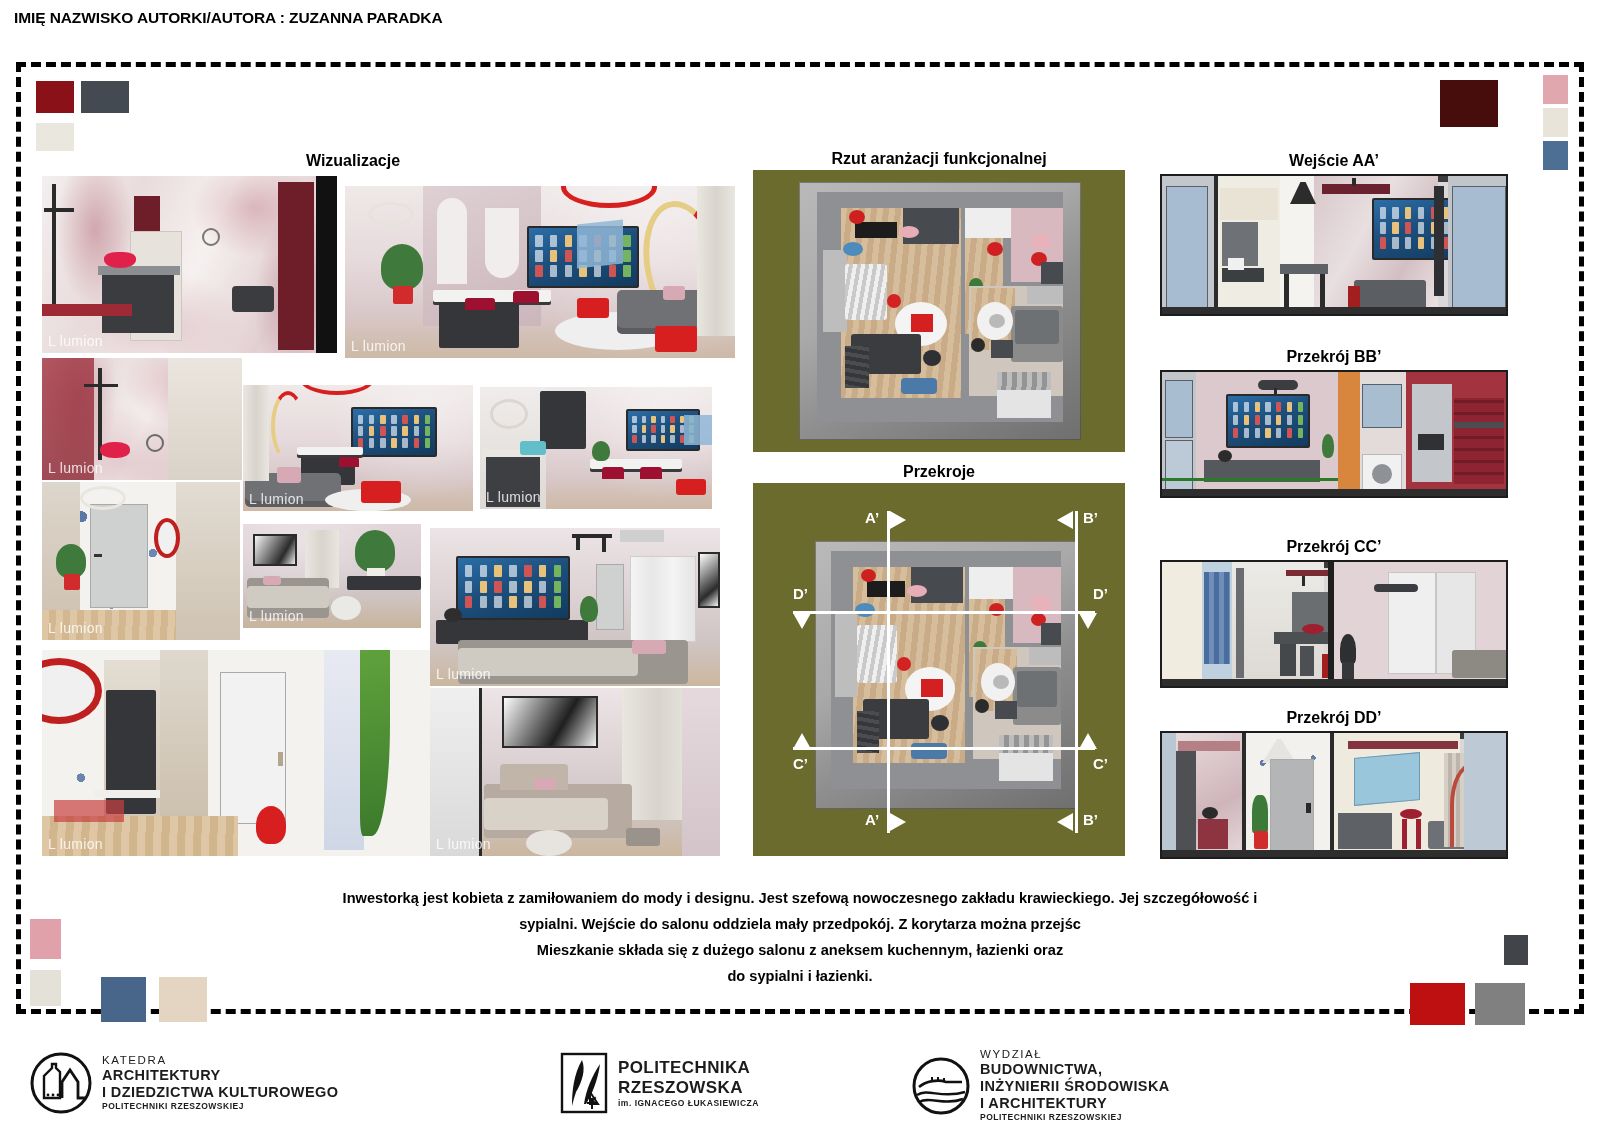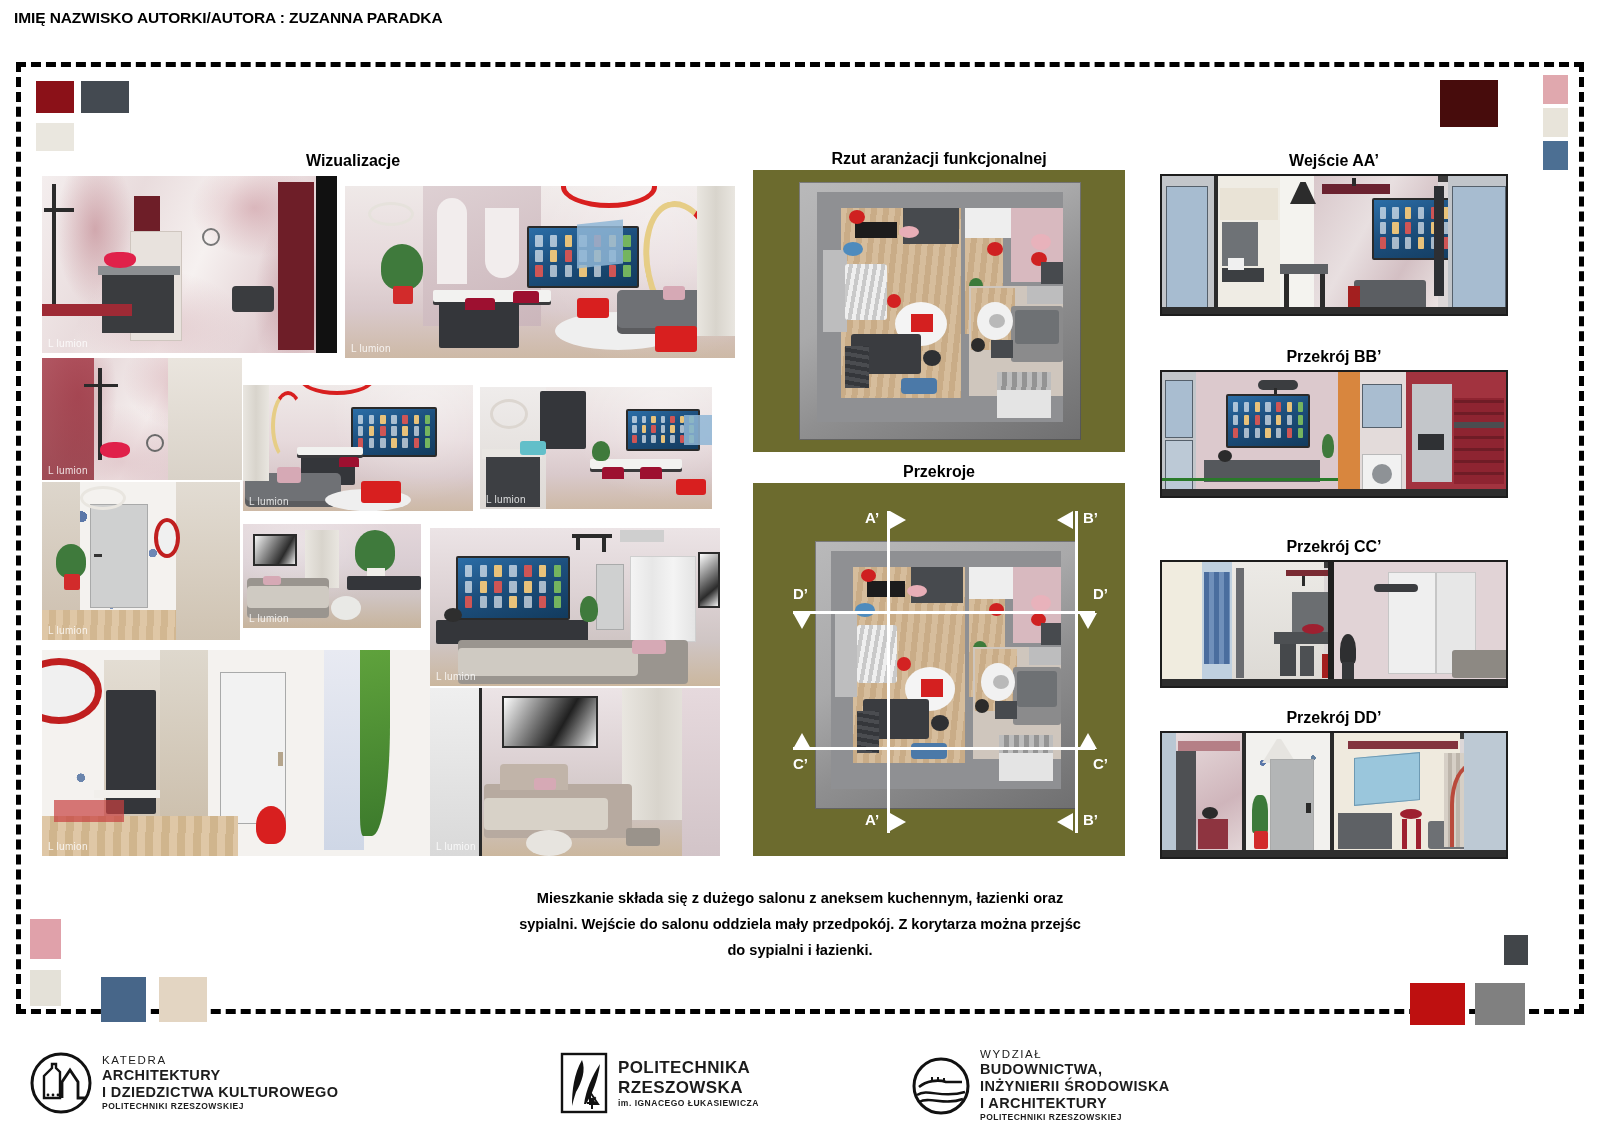--- a/index.html
+++ b/index.html
@@ -65,21 +65,21 @@
 
   
   .col-head {
     position: absolute; font-size: 16px; font-weight: 700; color:#000;
     text-align: center;
   }
 
   
   .tile { position: absolute; overflow: hidden; background:#ddd; }
   .wm {
-    position:absolute; left:6px; bottom:4px; font-size:10px; color:rgba(255,255,255,.82);
+    position:absolute; left:6px; bottom:4px; font-size:14px; color:rgba(255,255,255,.82);
     font-family:"Liberation Sans", sans-serif; letter-spacing:.3px; z-index:6;
   }
 
   
   .t-marble{
     background:
       radial-gradient(ellipse 60px 120px at 18% 30%, rgba(186,120,130,.55), transparent 65%),
       radial-gradient(ellipse 90px 70px at 72% 18%, rgba(196,135,145,.5), transparent 70%),
       radial-gradient(ellipse 70px 140px at 88% 72%, rgba(170,105,118,.5), transparent 68%),
       radial-gradient(ellipse 120px 80px at 40% 85%, rgba(205,160,168,.45), transparent 70%),
@@ -756,22 +756,23 @@
     <div class="f" style="left:240px;top:86px;width:5px;height:30px;background:#9e2030;"></div>
     <div class="f" style="left:254px;top:86px;width:5px;height:30px;background:#9e2030;"></div>
     <div class="f" style="left:266px;top:88px;width:50px;height:28px;background:#6d7074;border-radius:3px;"></div>
     <div class="f" style="left:282px;top:20px;width:28px;height:94px;background:repeating-linear-gradient(90deg,#d6cfc6 0 4px,#bdb5ab 4px 8px);"></div>
     <div class="f" style="left:288px;top:30px;width:44px;height:84px;border:4px solid #b94a3c;border-radius:50% 50% 0 0;border-bottom:none;"></div>
     <div class="ebay" style="left:302px;right:0;background:#bdc9d4;"></div>
     <div class="elev-floor"></div>
   </div>
 
   <div class="desc">
+    <div>Inwestorką jest kobieta z zamiłowaniem do mody i designu. Jest szefową nowoczesnego zakładu krawieckiego. Jej szczegółowość i</div>
+    <div>sypialni. Wejście do salonu oddziela mały przedpokój. Z korytarza można przejśc</div>
     <div>Mieszkanie składa się z dużego salonu z aneksem kuchennym, łazienki oraz</div>
-    <div>sypialni. Wejście do salonu oddziela mały przedpokój. Z korytarza można przejśc</div>
     <div>do sypialni i łazienki.</div>
   </div>
 
   <div class="footer">
 
     <div class="logo" style="left:30px; top:30px;">
       <svg width="62" height="62" viewBox="0 0 62 62">
         <circle cx="31" cy="31" r="29" fill="none" stroke="#111" stroke-width="3"></circle>
         <path d="M14 46 L14 24 L22 16 L22 12 L26 12 L26 16 L30 20 L30 46 Z" fill="none" stroke="#111" stroke-width="2.4"></path>
         <path d="M32 46 L32 30 L40 18 L48 30 L48 46 L55 46" fill="none" stroke="#111" stroke-width="2.8"></path>

